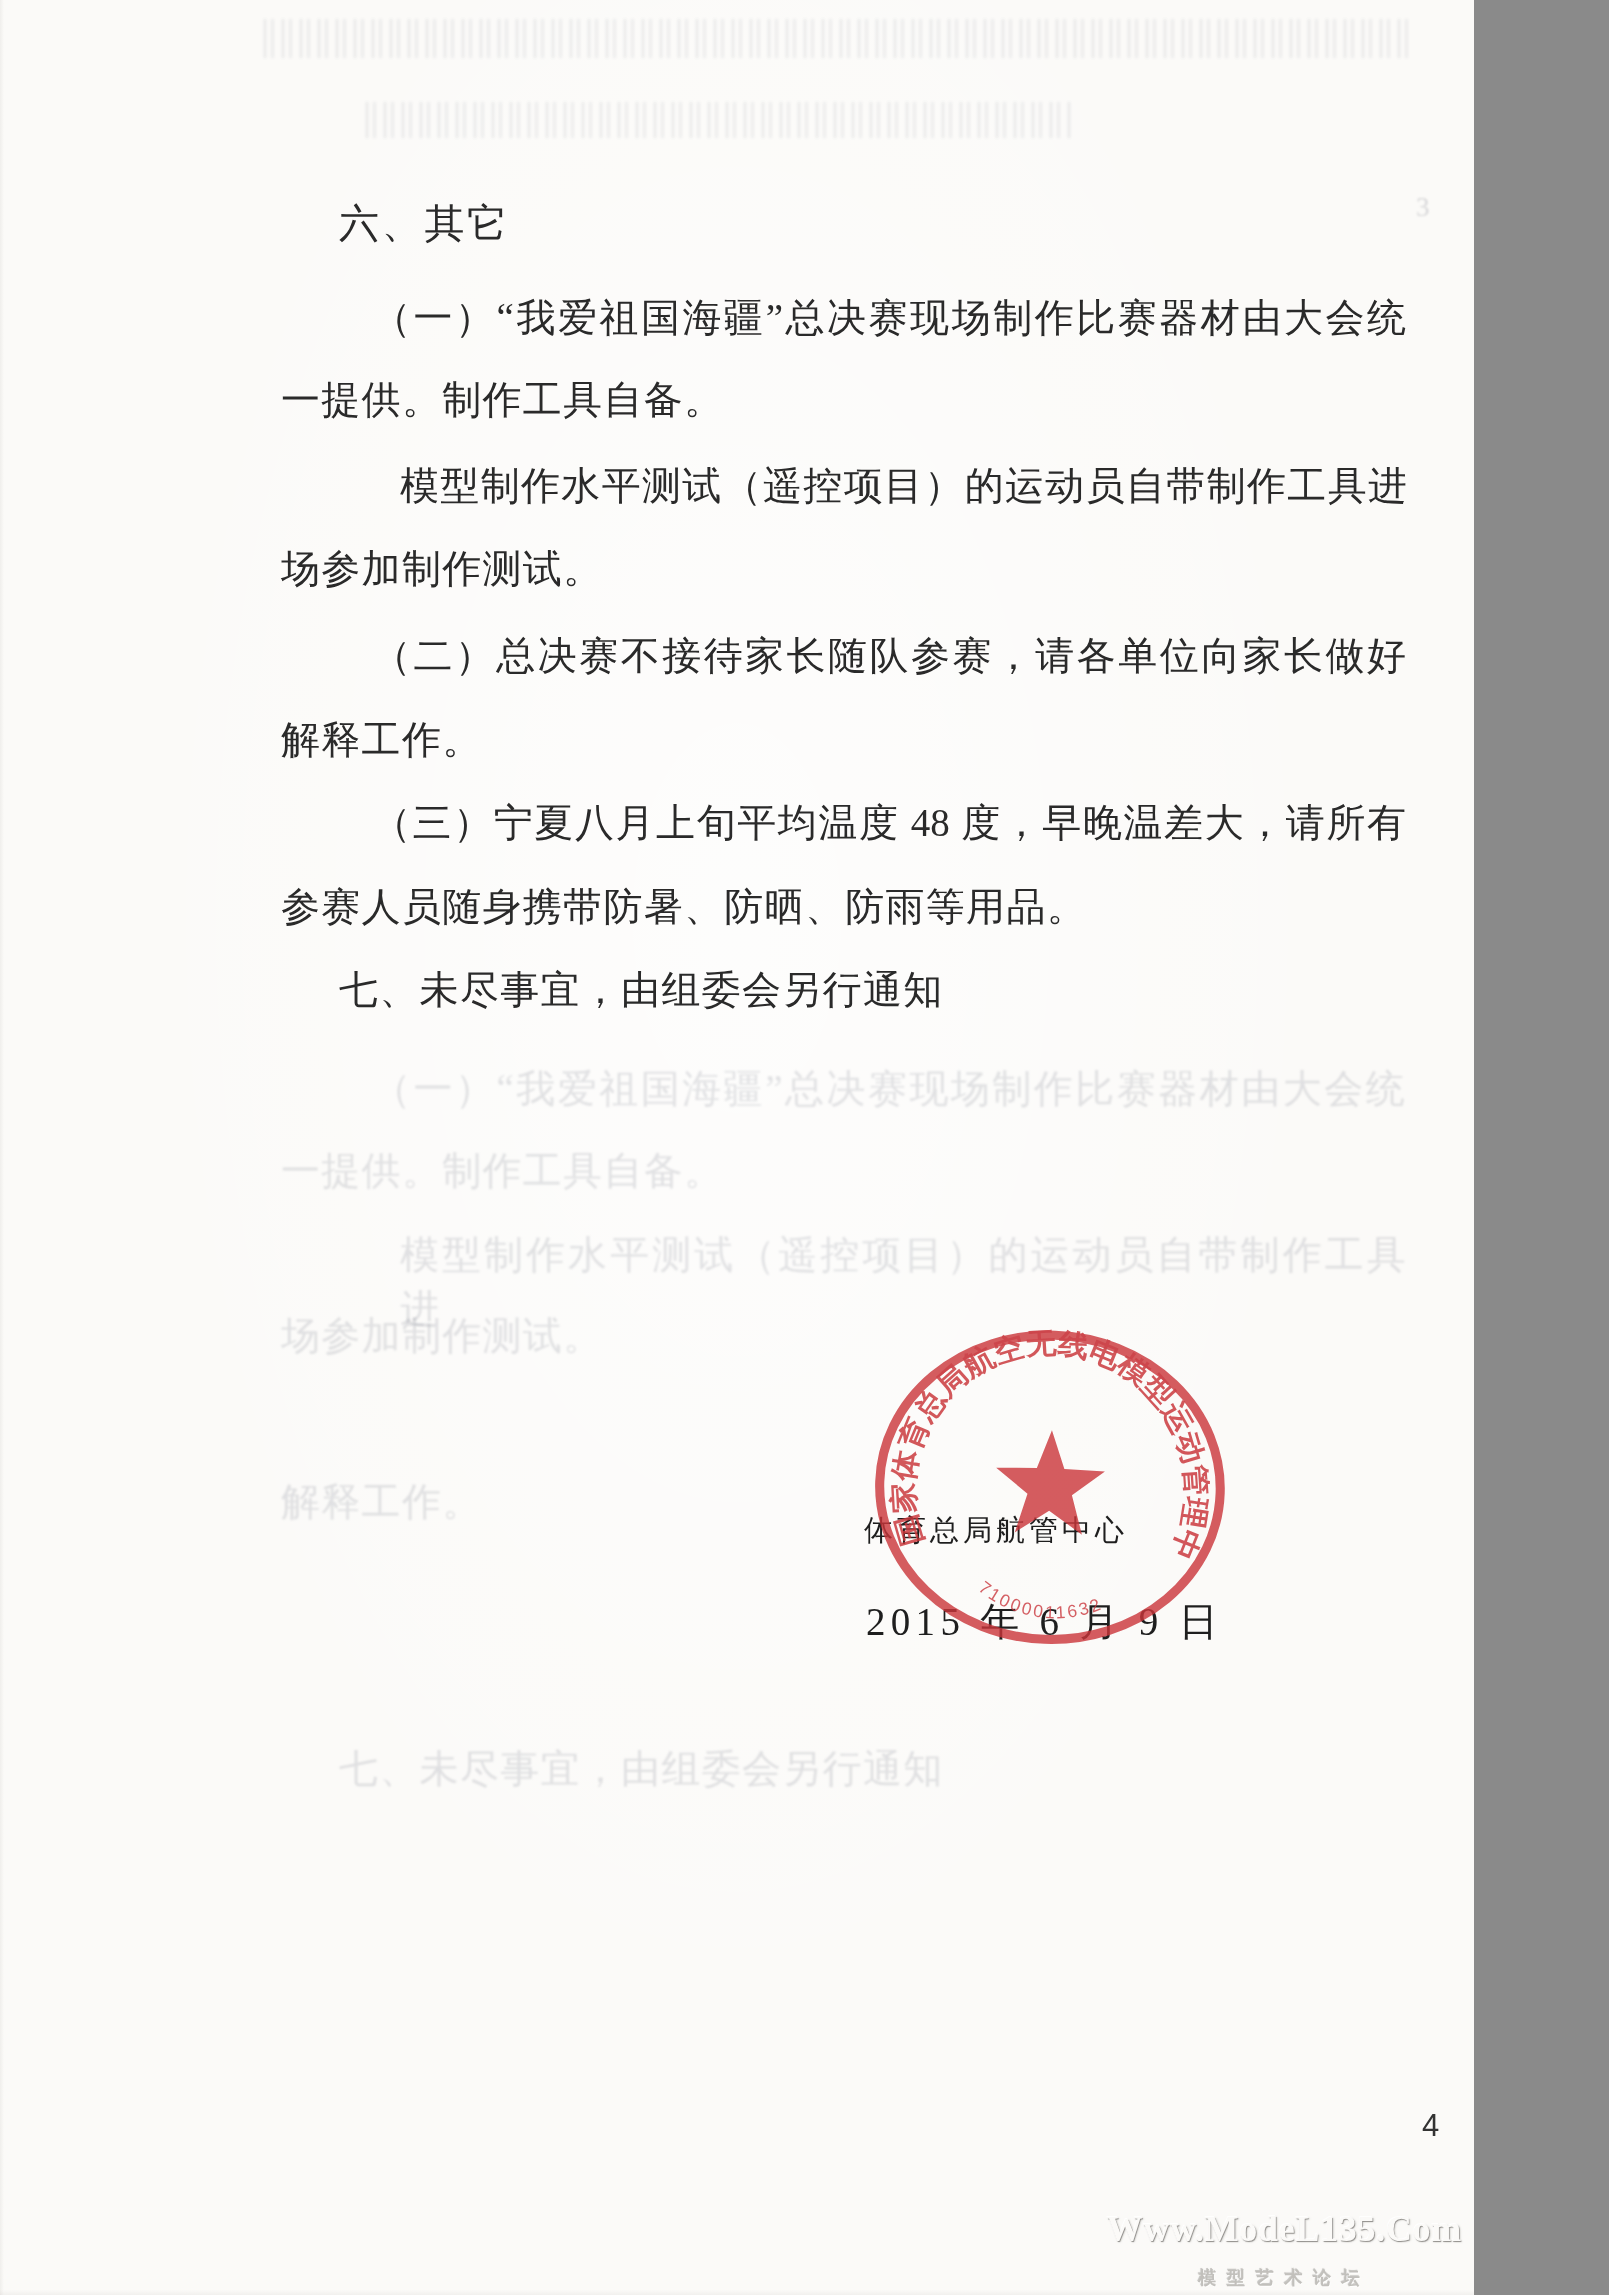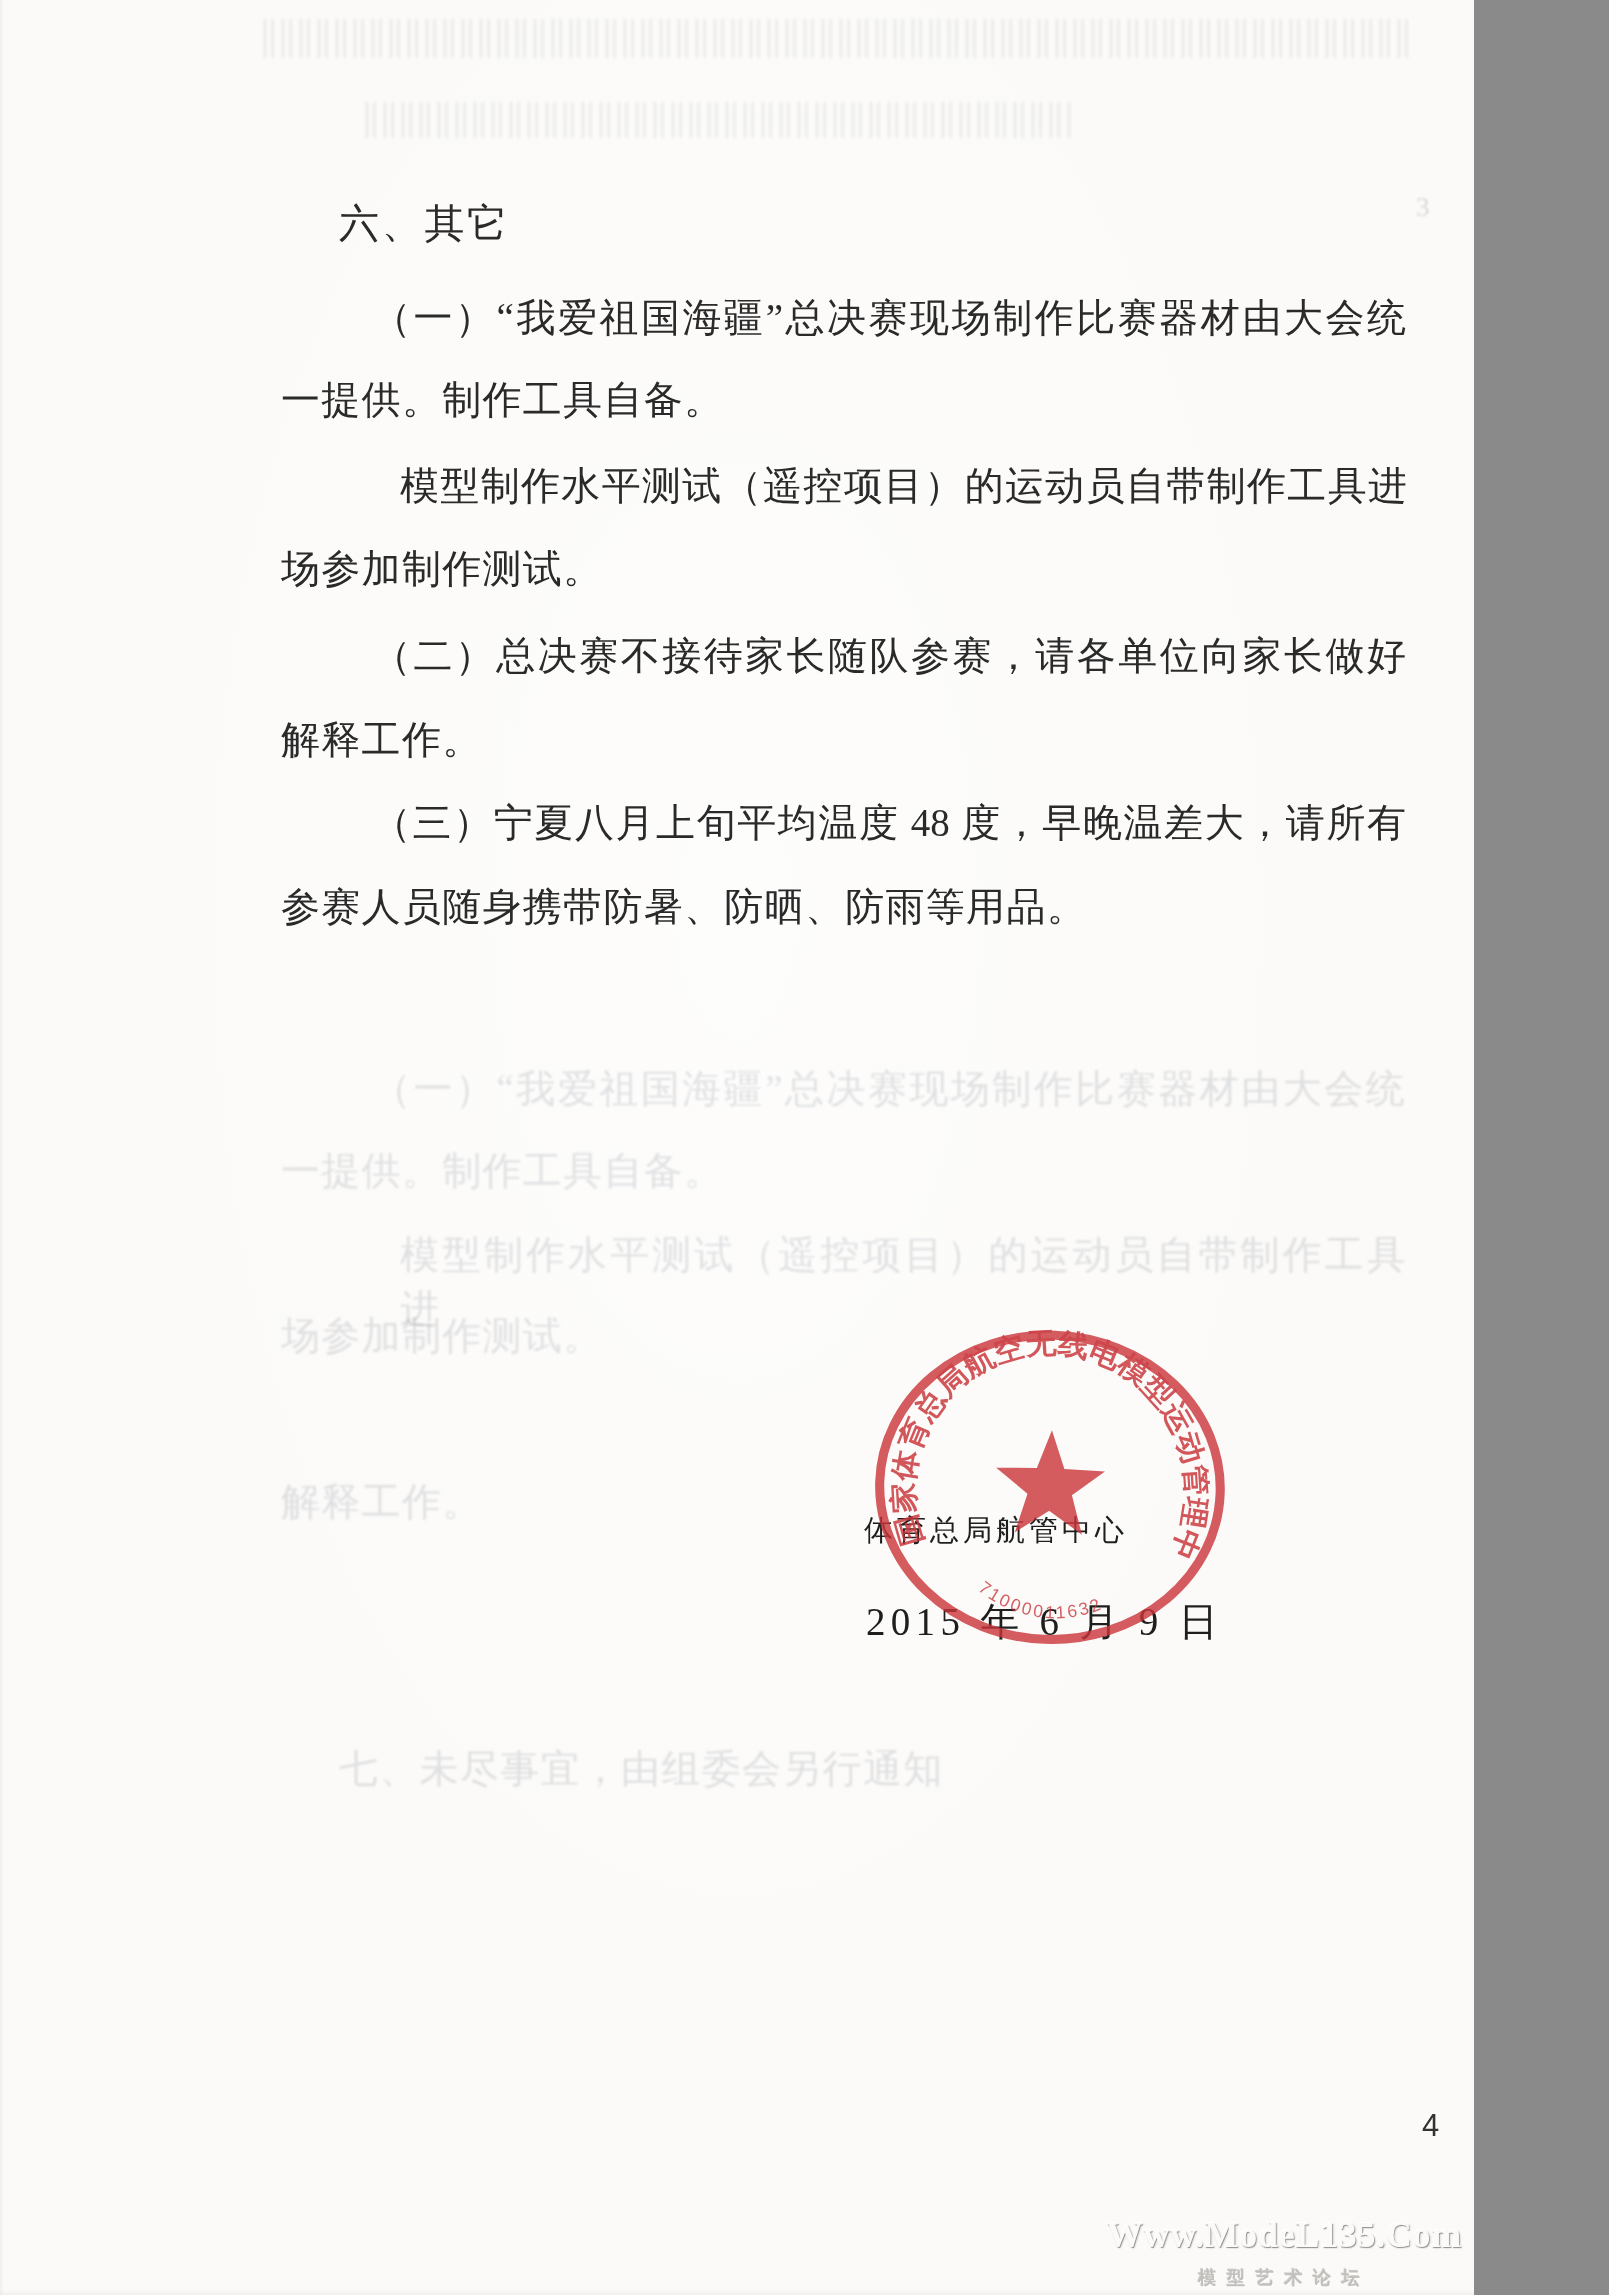--- a/index.html
+++ b/index.html
@@ -93,21 +93,21 @@
     font-family:"Liberation Serif","DejaVu Serif",serif;
   }
   .wm-url{
     font-size:36px;
     font-weight:bold;
     color:#fbfaf8;
     text-shadow:0.7px 0.7px 0.7px rgba(110,108,104,.65), -0.7px -0.7px 0.7px rgba(255,255,255,.95), 1.3px 1.3px 2px rgba(130,128,124,.35);
     letter-spacing:0.7px;
   }
   .wm-forum{
-    margin-top:10px;
+    margin-top:16px;
     font-size:18px;
     font-weight:bold;
     letter-spacing:10.7px;
     color:#c2c0bc;
     text-shadow:0.7px 0.7px 0.7px rgba(255,255,255,.9), -0.7px -0.7px 0.7px rgba(120,118,114,.4);
   }
 </style>
 </head>
 <body>
 
@@ -121,20 +121,21 @@
   <div class="line heading" style="left:339px;top:196px;">六、其它</div>
 
   <div class="line just" style="left:372px;top:291px;width:1034px;">（一）“我爱祖国海疆”总决赛现场制作比赛器材由大会统</div>
   <div class="line" style="left:281px;top:373px;">一提供。制作工具自备。</div>
   <div class="line just" style="left:400px;top:459px;width:1007px;">模型制作水平测试（遥控项目）的运动员自带制作工具进</div>
   <div class="line" style="left:281px;top:542px;">场参加制作测试。</div>
   <div class="line just" style="left:372px;top:629px;width:1034px;">（二）总决赛不接待家长随队参赛，请各单位向家长做好</div>
   <div class="line" style="left:281px;top:713px;">解释工作。</div>
   <div class="line just" style="left:372px;top:796px;width:1034px;">（三）宁夏八月上旬平均温度 48 度，早晚温差大，请所有</div>
   <div class="line" style="left:281px;top:880px;">参赛人员随身携带防暑、防晒、防雨等用品。</div>
+  <div class="line" style="left:339px;top:963px;">七、未尽事宜，由组委会另行通知</div>
 
   <div class="ghost just" style="left:372px;top:1062px;width:1034px;">（一）“我爱祖国海疆”总决赛现场制作比赛器材由大会统</div>
   <div class="ghost" style="left:281px;top:1144px;">一提供。制作工具自备。</div>
   <div class="ghost just" style="left:400px;top:1228px;width:1007px;">模型制作水平测试（遥控项目）的运动员自带制作工具进</div>
   <div class="ghost" style="left:281px;top:1309px;">场参加制作测试。</div>
   <div class="ghost" style="left:281px;top:1475px;">解释工作。</div>
   <div class="ghost" style="left:339px;top:1742px;">七、未尽事宜，由组委会另行通知</div>
 
   <div class="sig-org">体育总局航管中心</div>
   <div class="sig-date">2015 年 6 月 9 日</div>

